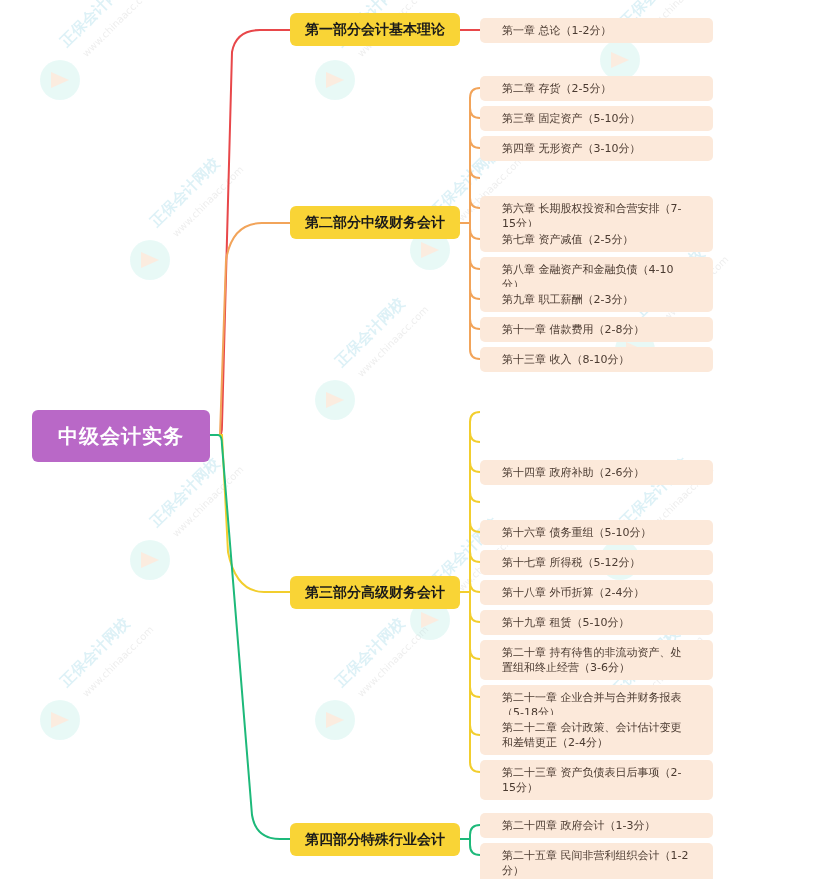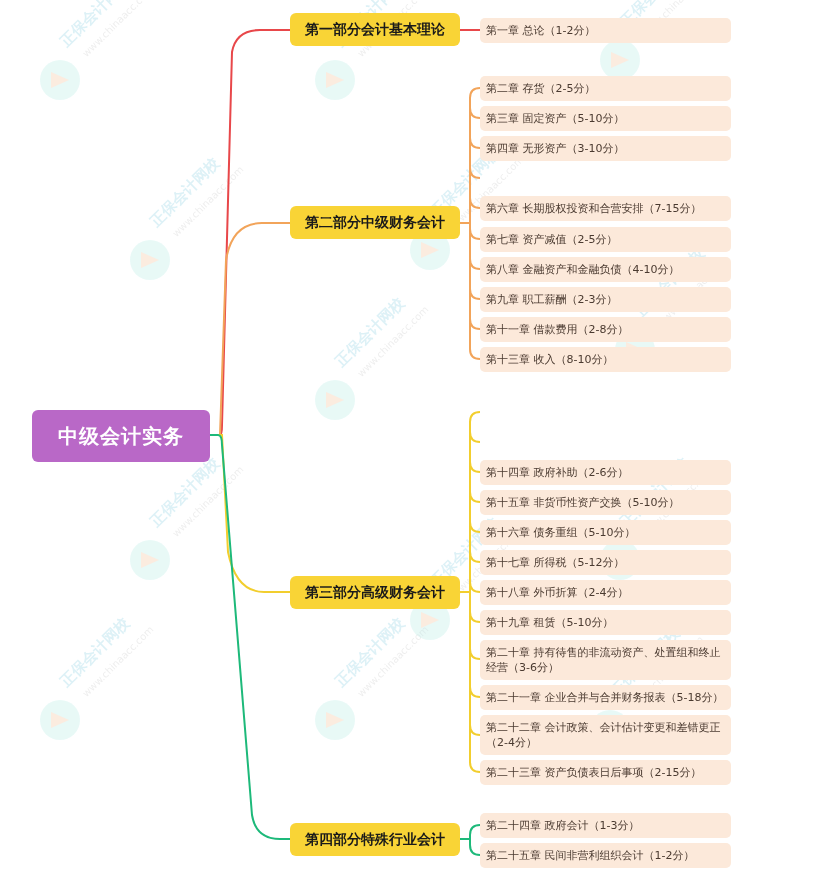--- a/index.html
+++ b/index.html
@@ -13,22 +13,22 @@
        border-left:18px solid #f6c9a6; border-top:8px solid transparent; border-bottom:8px solid transparent; }
   .wm .txt { position:absolute; left:30px; top:-28px; transform:rotate(-45deg); transform-origin:left bottom;
        color:#9fd8e8; font-size:15px; font-weight:bold; white-space:nowrap; }
   .wm .url { position:absolute; left:48px; top:-12px; transform:rotate(-45deg); transform-origin:left bottom;
        color:#cfcfcf; font-size:10px; white-space:nowrap; }
   .root { position:absolute; left:32px; top:410px; width:178px; height:52px; background:#B968C7;
           border-radius:6px; color:#fff; font-size:20px; font-weight:bold; display:flex;
           align-items:center; justify-content:center; letter-spacing:1px; }
   .part { position:absolute; left:290px; width:170px; height:33px; background:#F9D436; border-radius:6px;
           color:#1a1a1a; font-size:14px; font-weight:bold; display:flex; align-items:center; justify-content:center; }
-  .chap { position:absolute; left:480px; width:251px; background:#FCE9DA; border-radius:5px;
-          color:#4a3a30; font-size:11px; line-height:15px; padding:5px 6px; box-sizing:border-box; }
+  .chap { position:absolute; left:480px; width:233px; background:#FCE9DA; border-radius:5px;
+          color:#4a3a30; font-size:11px; line-height:15px; padding:5px 22px; box-sizing:border-box; }
 </style>
 </head>
 <body>
 
 <div class="canvas">
 
   <div class="wm" style="left:40px;top:60px">
       <div class="logo"></div>
       <span class="txt">正保会计网校</span>
       <span class="url">www.chinaacc.com</span>
@@ -131,21 +131,20 @@
   <div class="chap" style="top:106px">第三章 固定资产（5-10分）</div>
   <div class="chap" style="top:136px">第四章 无形资产（3-10分）</div>
   <div class="chap" style="top:196px">第六章 长期股权投资和合营安排（7-15分）</div>
   <div class="chap" style="top:227px">第七章 资产减值（2-5分）</div>
   <div class="chap" style="top:257px">第八章 金融资产和金融负债（4-10分）</div>
   <div class="chap" style="top:287px">第九章 职工薪酬（2-3分）</div>
   <div class="chap" style="top:317px">第十一章 借款费用（2-8分）</div>
   <div class="chap" style="top:347px">第十三章 收入（8-10分）</div>
 
   <div class="chap" style="top:460px">第十四章 政府补助（2-6分）</div>
-  <div class="chap" style="top:490px">第十五章 非货币性资产交换（5-10分）</div>
   <div class="chap" style="top:520px">第十六章 债务重组（5-10分）</div>
   <div class="chap" style="top:550px">第十七章 所得税（5-12分）</div>
   <div class="chap" style="top:580px">第十八章 外币折算（2-4分）</div>
   <div class="chap" style="top:610px">第十九章 租赁（5-10分）</div>
   <div class="chap" style="top:640px">第二十章 持有待售的非流动资产、处置组和终止经营（3-6分）</div>
   <div class="chap" style="top:685px">第二十一章 企业合并与合并财务报表（5-18分）</div>
   <div class="chap" style="top:715px">第二十二章 会计政策、会计估计变更和差错更正（2-4分）</div>
   <div class="chap" style="top:760px">第二十三章 资产负债表日后事项（2-15分）</div>
 
   <div class="chap" style="top:813px">第二十四章 政府会计（1-3分）</div>

